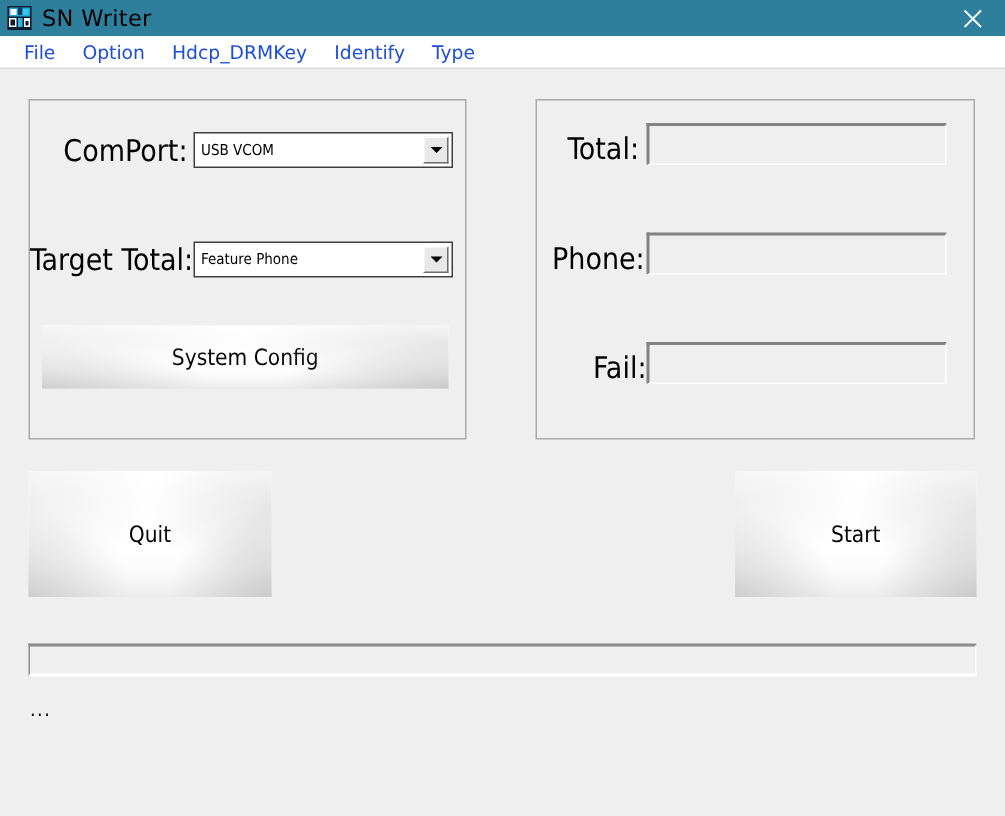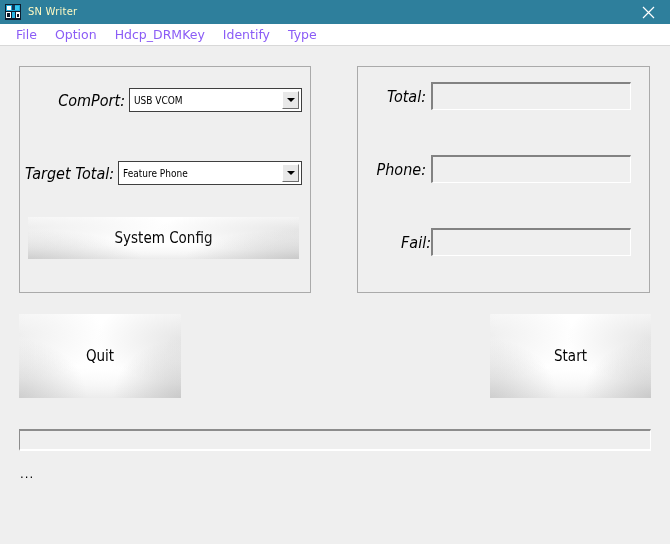--- a/index.html
+++ b/index.html
@@ -36,22 +36,22 @@
     margin-left: 5px;
     margin-right: 7px;
     flex: 0 0 auto;
     background: #0a1a2a;
     position: relative;
     overflow: hidden;
     border: 0;
   }
   .title-icon svg { display: block; }
   .title-text {
-    color: #fef9c3;
-    font-size: 10px;
+    color: #000000;
+    font-size: 15px;
     font-family: "DejaVu Sans", sans-serif;
     letter-spacing: 0.2px;
     line-height: 24px;
   }
   .title-close {
     position: absolute;
     right: 0; top: 0;
     width: 44px; height: 24px;
     display: flex;
     align-items: center;
@@ -67,21 +67,21 @@
     width: 670px; height: 22px;
     background: #ffffff;
     border-bottom: 1px solid #d8d8d8;
     display: flex;
     align-items: center;
     padding-left: 8px;
     box-sizing: border-box;
   }
   .menu-item {
     font-size: 12.5px;
-    color: #8b5cf6;
+    color: #1d4ed8;
     padding: 2px 8px 2px 8px;
     margin-right: 2px;
     cursor: default;
     font-family: "DejaVu Sans", sans-serif;
     line-height: 15px;
   }
 
   
   .client {
     position: absolute;
@@ -101,26 +101,25 @@
   #group-left  { left: 19px;  top: 19px; width: 292px; height: 227px; }
   #group-right { left: 357px; top: 19px; width: 293px; height: 227px; }
 
   
   .fieldrow {
     position: absolute;
     display: flex;
     align-items: center;
   }
   .flabel {
-    font-size: 16px;
+    font-size: 20px;
     color: #000000;
     font-family: "DejaVu Sans Condensed", "DejaVu Sans", sans-serif;
     text-align: right;
     white-space: nowrap;
-    font-style: italic;
   }
 
   
   .combo {
     position: relative;
     height: 24px;
     background: #ffffff;
     border: 1px solid #3f3f3f;
     box-sizing: border-box;
     display: flex;

